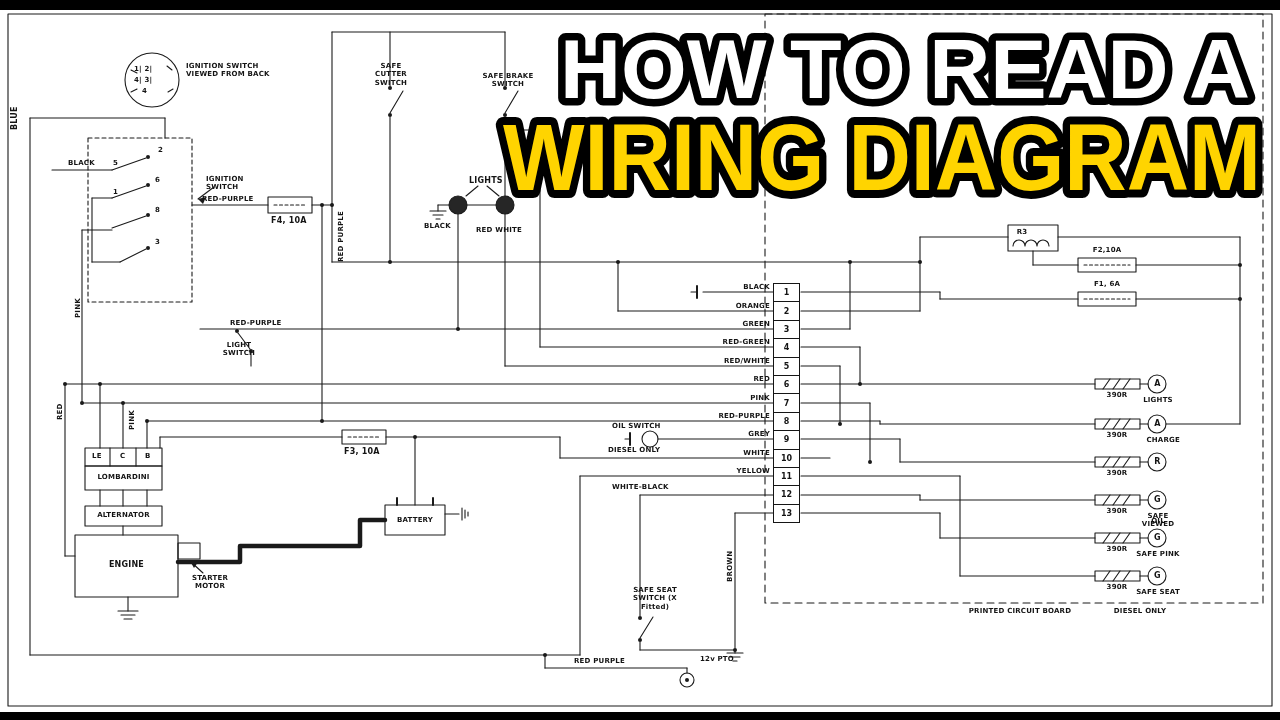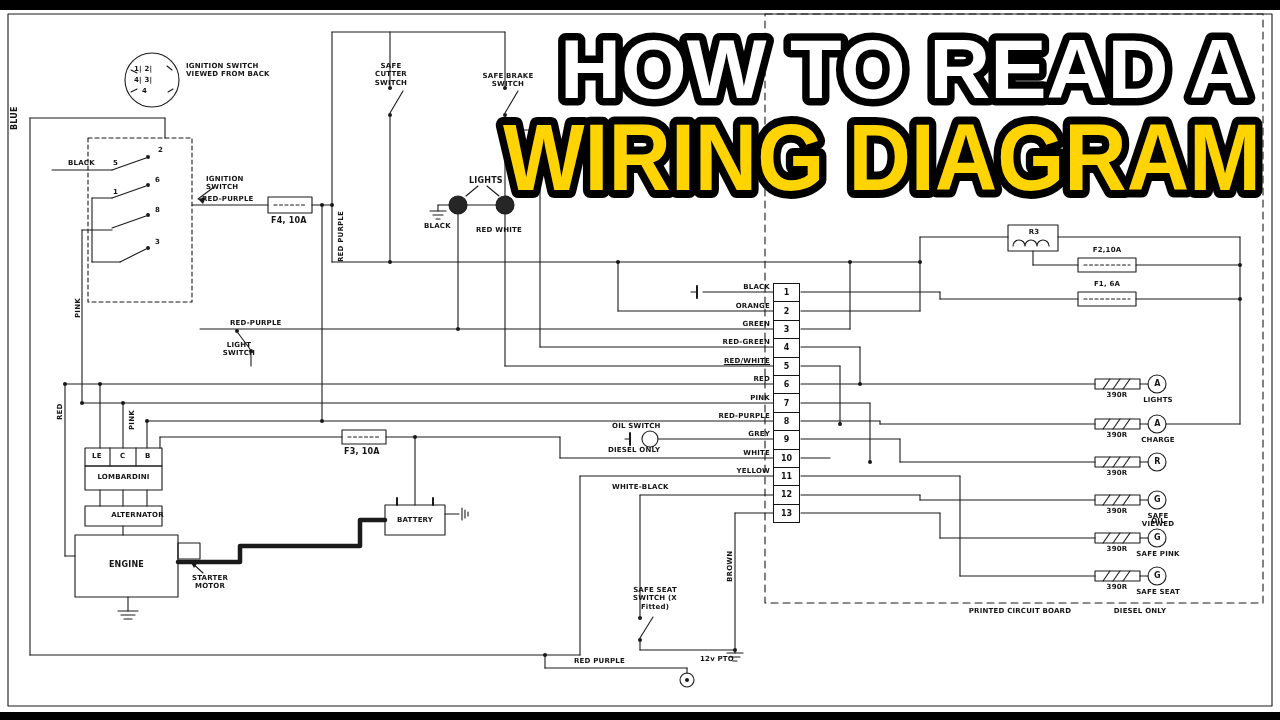--- a/index.html
+++ b/index.html
@@ -356,55 +356,55 @@
   <div class="lbl v s" style="left:74px;top:318px;">PINK</div>
   <div class="lbl s" style="left:230px;top:319px;">RED-PURPLE</div>
   <div class="lbl wrap ctr s" style="left:218px;top:341px;width:42px;">LIGHT SWITCH</div>
   <div class="lbl v s" style="left:56px;top:420px;">RED</div>
   <div class="lbl v s" style="left:128px;top:430px;">PINK</div>
   <div class="lbl" style="left:344px;top:447px;">F3, 10A</div>
   <div class="lbl s" style="left:92px;top:452px;">LE</div>
   <div class="lbl s" style="left:120px;top:452px;">C</div>
   <div class="lbl s" style="left:145px;top:452px;">B</div>
   <div class="lbl ctr s" style="left:85px;top:473px;width:77px;">LOMBARDINI</div>
-  <div class="lbl ctr s" style="left:85px;top:511px;width:77px;margin-left:14px;">ALTERNATOR</div>
+  <div class="lbl ctr s" style="left:85px;top:511px;width:77px;">ALTERNATOR</div>
   <div class="lbl ctr" style="left:75px;top:560px;width:103px;">ENGINE</div>
   <div class="lbl wrap ctr s" style="left:186px;top:574px;width:48px;">STARTER MOTOR</div>
   <div class="lbl ctr s" style="left:385px;top:516px;width:60px;text-align:center;">BATTERY</div>
 
   <div class="lbl rt s" style="left:688px;top:283px;width:82px;">BLACK</div>
   <div class="lbl rt s" style="left:688px;top:302px;width:82px;">ORANGE</div>
   <div class="lbl rt s" style="left:688px;top:320px;width:82px;">GREEN</div>
   <div class="lbl rt s" style="left:688px;top:338px;width:82px;">RED-GREEN</div>
-  <div class="lbl rt s" style="left:688px;top:357px;width:82px;text-decoration:underline;">RED/WHITE</div>
+  <div class="lbl rt s" style="left:688px;top:357px;width:82px;">RED/WHITE</div>
   <div class="lbl rt s" style="left:688px;top:375px;width:82px;">RED</div>
   <div class="lbl rt s" style="left:688px;top:394px;width:82px;">PINK</div>
   <div class="lbl rt s" style="left:688px;top:412px;width:82px;">RED-PURPLE</div>
   <div class="lbl rt s" style="left:688px;top:430px;width:82px;">GREY</div>
   <div class="lbl rt s" style="left:688px;top:449px;width:82px;">WHITE</div>
   <div class="lbl rt s" style="left:688px;top:467px;width:82px;">YELLOW</div>
 
   <div class="lbl s" style="left:612px;top:422px;">OIL SWITCH</div>
   <div class="lbl s" style="left:608px;top:446px;">DIESEL ONLY</div>
   <div class="lbl s" style="left:612px;top:483px;">WHITE-BLACK</div>
   <div class="lbl v s" style="left:726px;top:582px;">BROWN</div>
   <div class="lbl wrap ctr s" style="left:626px;top:586px;width:58px;">SAFE SEAT SWITCH (X Fitted)</div>
   <div class="lbl s" style="left:574px;top:657px;">RED PURPLE</div>
   <div class="lbl s" style="left:700px;top:655px;">12v PTO</div>
 
-  <div class="lbl ctr s" style="left:1008px;top:228px;width:28px;padding-left:12px;">R3</div>
+  <div class="lbl ctr s" style="left:1008px;top:228px;width:28px;">R3</div>
   <div class="lbl ctr s" style="left:1078px;top:246px;width:58px;">F2,10A</div>
   <div class="lbl ctr s" style="left:1078px;top:280px;width:58px;">F1, 6A</div>
 
   <div class="lbl ctr s" style="left:1090px;top:391px;width:54px;">390R</div>
   <div class="lbl ctr" style="left:1149px;top:379px;width:17px;">A</div>
   <div class="lbl wrap ctr s" style="left:1136px;top:396px;width:44px;">LIGHTS</div>
   <div class="lbl ctr s" style="left:1090px;top:431px;width:54px;">390R</div>
   <div class="lbl ctr" style="left:1149px;top:419px;width:17px;">A</div>
-  <div class="lbl wrap ctr s" style="left:1136px;top:436px;width:44px;">CHARGE</div>
+  <div class="lbl wrap ctr s" style="left:1136px;top:436px;width:44px;text-align:right;">CHARGE</div>
   <div class="lbl ctr s" style="left:1090px;top:469px;width:54px;">390R</div>
   <div class="lbl ctr" style="left:1149px;top:457px;width:17px;">R</div>
   <div class="lbl wrap ctr s" style="left:1136px;top:474px;width:44px;margin-top:43px;">OIL</div>
   <div class="lbl ctr s" style="left:1090px;top:507px;width:54px;">390R</div>
   <div class="lbl ctr" style="left:1149px;top:495px;width:17px;">G</div>
   <div class="lbl wrap ctr s" style="left:1136px;top:512px;width:44px;">SAFE VIEWED</div>
   <div class="lbl ctr s" style="left:1090px;top:545px;width:54px;">390R</div>
   <div class="lbl ctr" style="left:1149px;top:533px;width:17px;">G</div>
   <div class="lbl wrap ctr s" style="left:1136px;top:550px;width:44px;">SAFE PINK</div>
   <div class="lbl ctr s" style="left:1090px;top:583px;width:54px;">390R</div>

